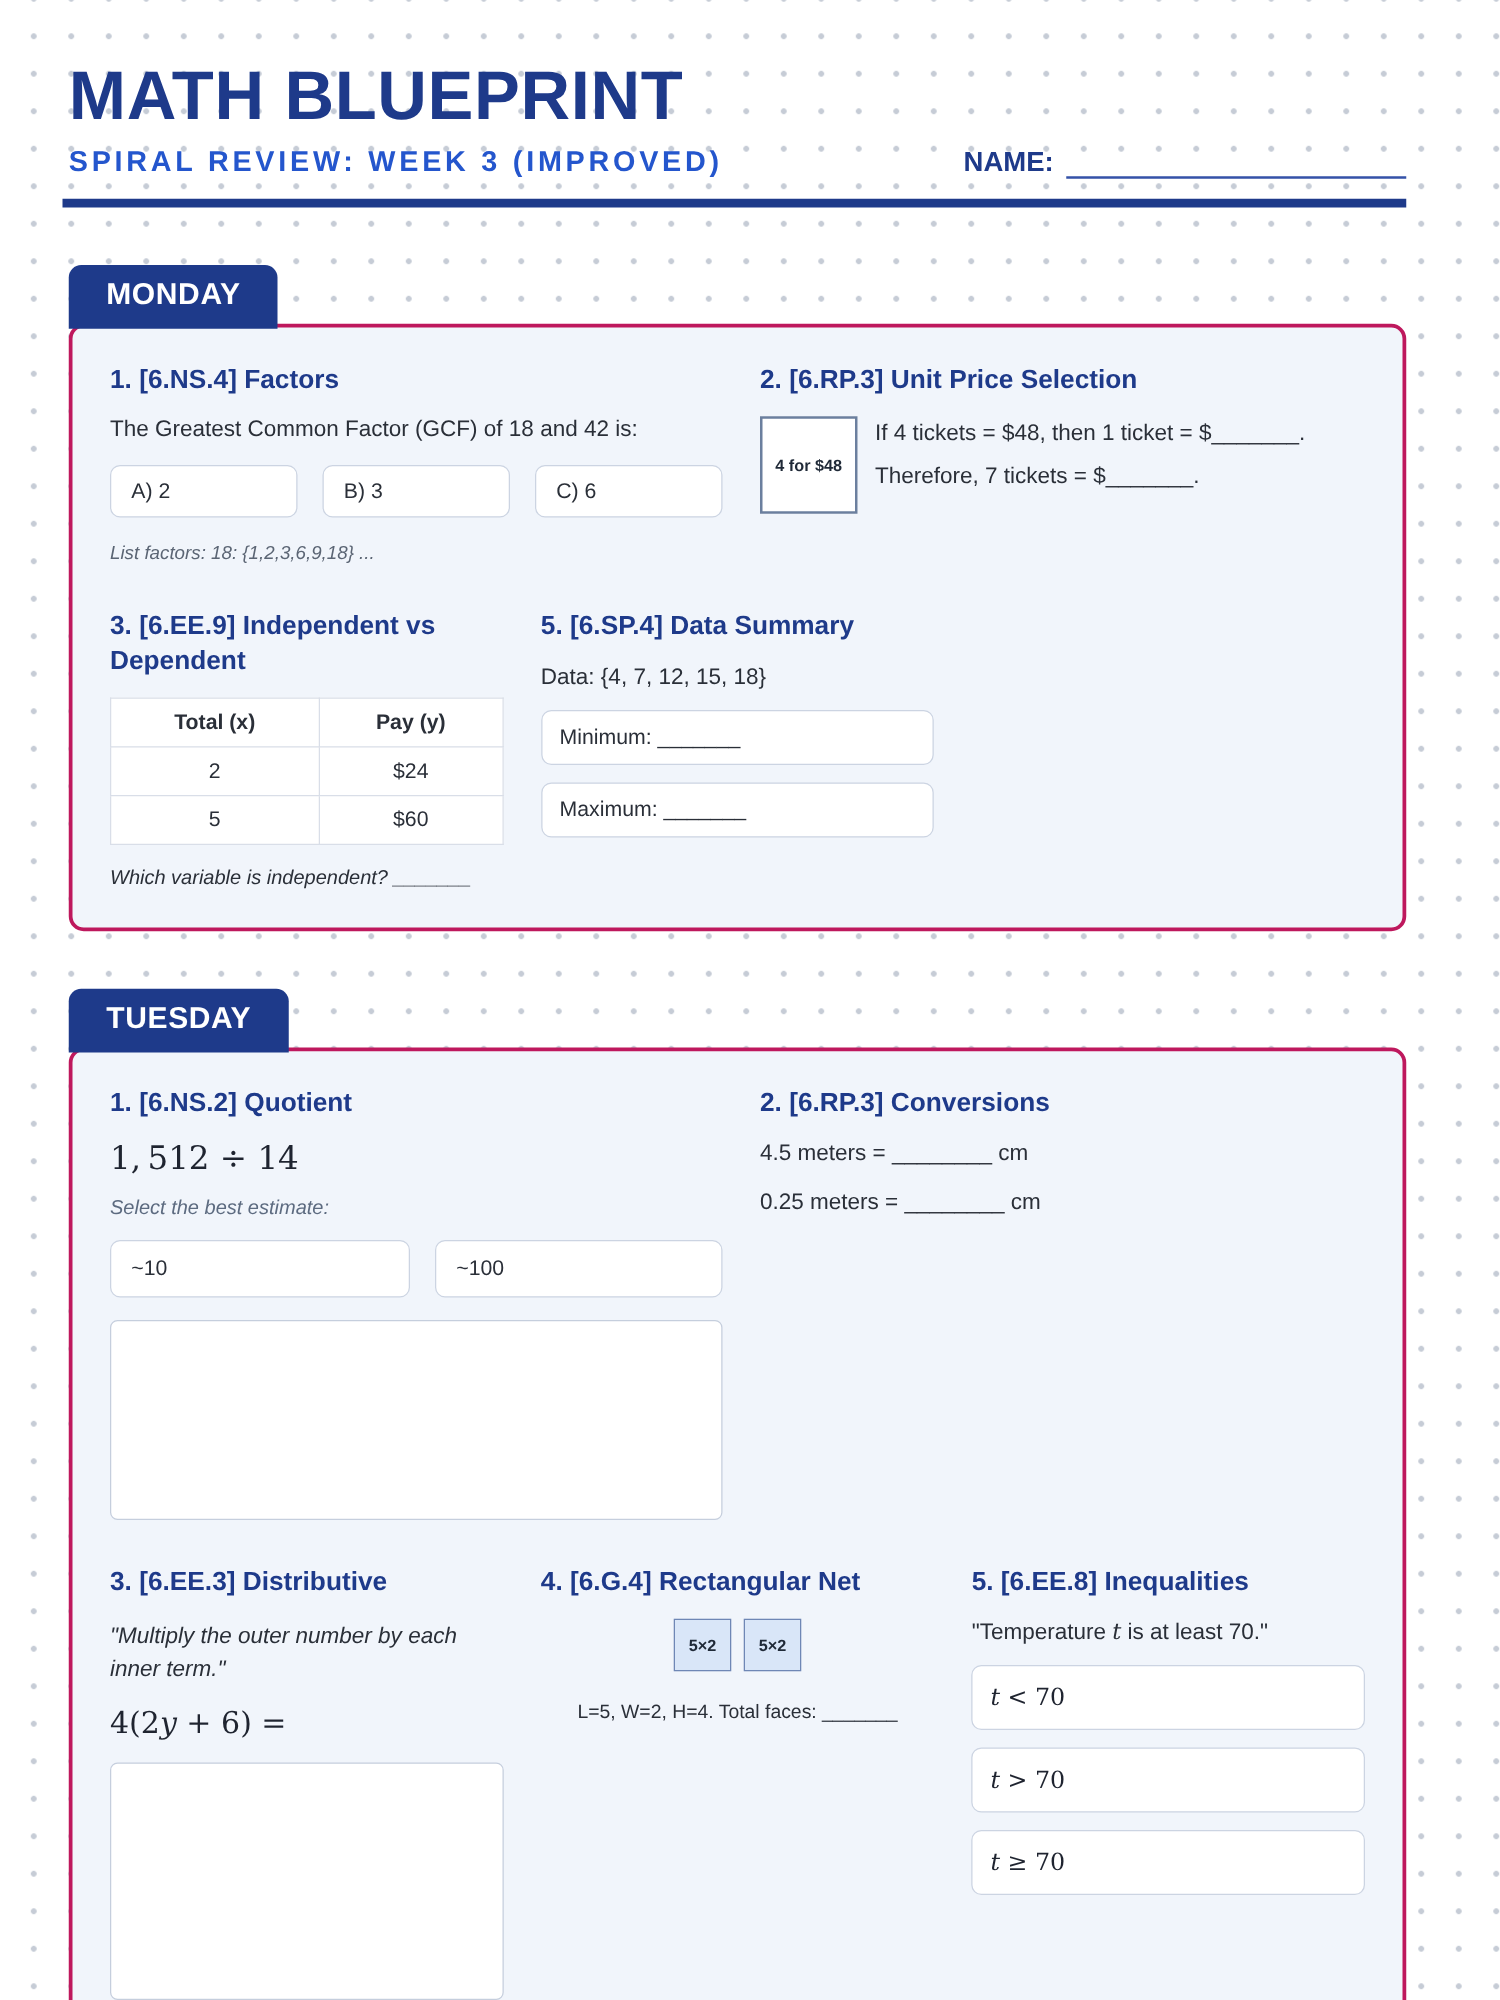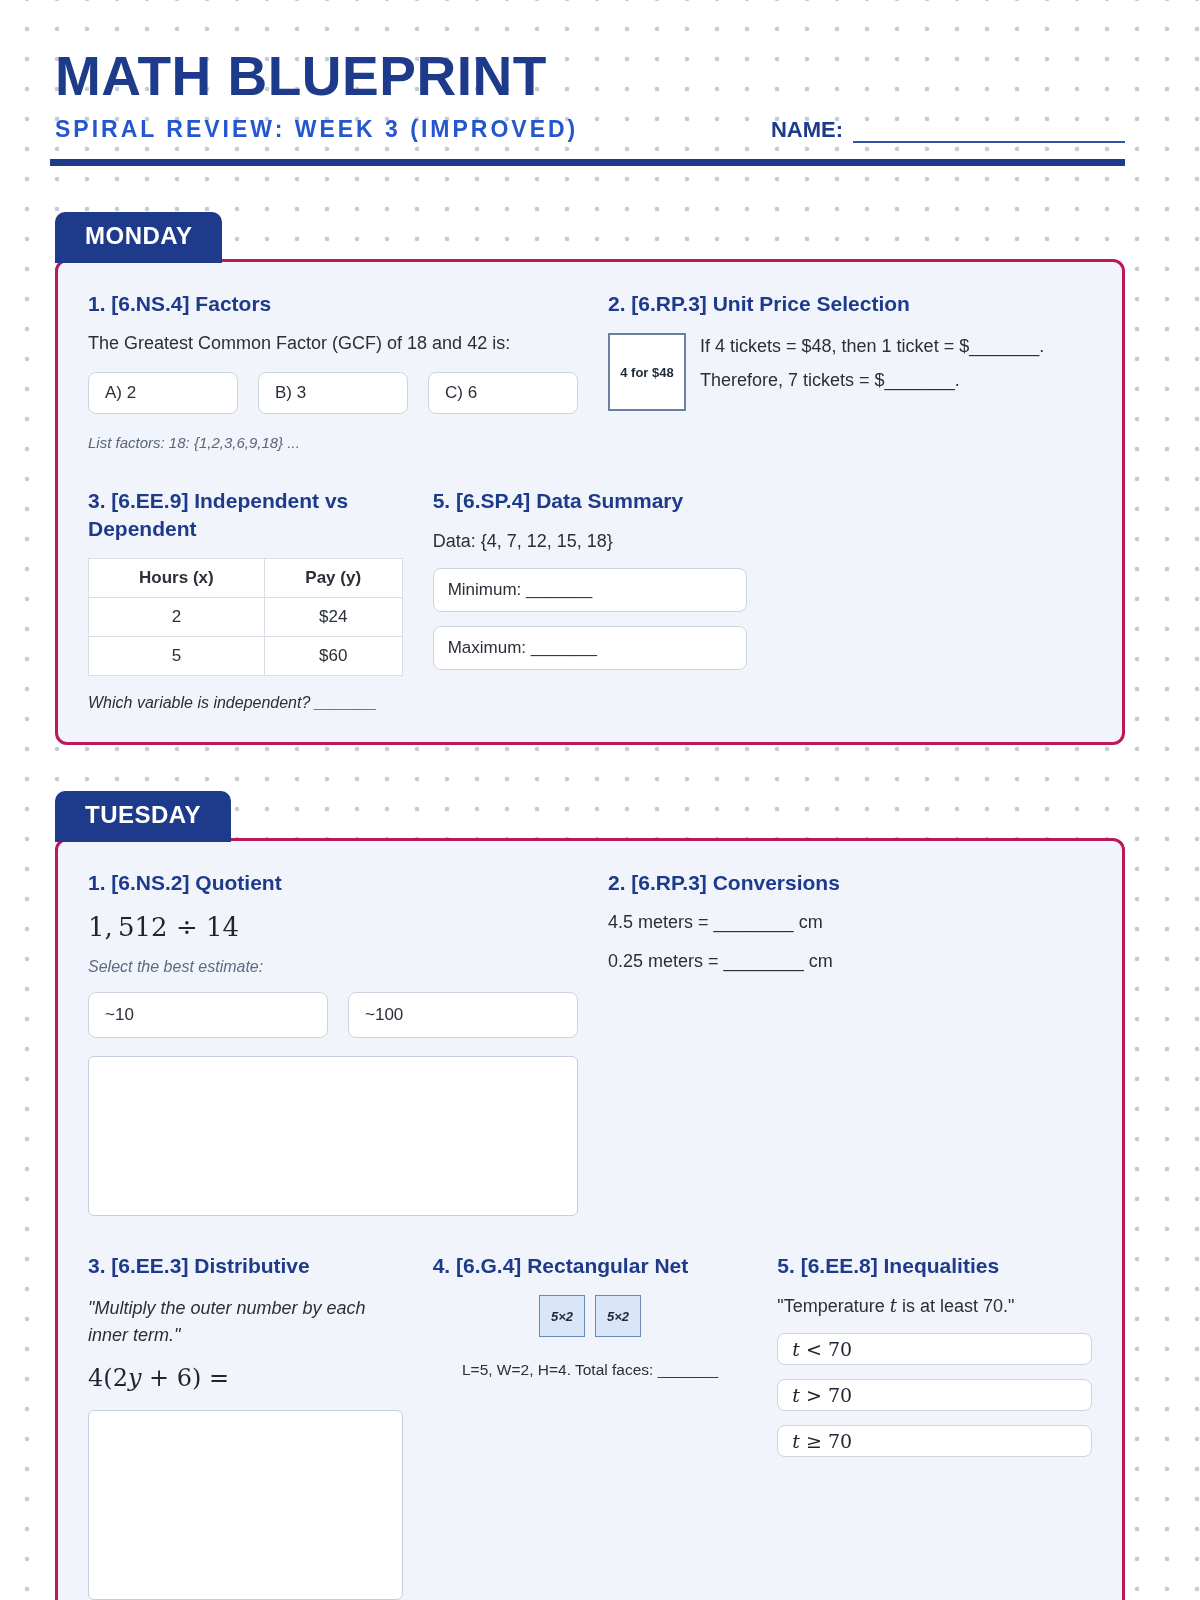--- a/index.html
+++ b/index.html
@@ -85,28 +85,28 @@
   }
   .conv-line { font-size: 18px; margin: 0 0 18px; }
 
   .quote { font-style: italic; font-size: 18px; line-height: 1.45; margin: 0 0 16px; }
   .math2 { font-family: "DejaVu Serif", serif; font-size: 24px; color: #1f2430; margin: 0 0 6px; }
   .var { font-family: "DejaVu Serif", serif; font-style: italic; }
 
   .net-row { display: flex; gap: 10px; justify-content: center; margin: 8px 0 24px; }
   .net-box {
     width: 46px; height: 42px; background: #d9e6f8; border: 1.5px solid #6f87b5;
-    display: flex; align-items: center; justify-content: center; font-size: 13px; font-weight: 700; color: #1f2937; font-style: italic;
+    display: flex; align-items: center; justify-content: center; font-size: 13px; font-weight: 700; color: #1f2937;
   }
   .q4t-prompt { font-size: 15.5px; text-align: center; margin: 0; }
 
   .ineq-prompt { font-size: 18px; margin: 0 0 16px; }
   .ineq-opt {
     background: #fff; border: 1.5px solid #ccd4e2; border-radius: 8px;
-    padding: 4px 14px; margin-bottom: 14px;
+    padding: 14px 14px; margin-bottom: 14px;
     font-family: "DejaVu Serif", serif; font-size: 19px; color: #1f2430;
   }
   .bottom-strip { position: absolute; left: 105px; right: 80px; top: 1588px; height: 14px; background: #1e3a8a; }
 </style>
 </head>
 <body>
 
 <header>
   <h1>MATH BLUEPRINT</h1>
   <div class="sub-row">
@@ -144,21 +144,21 @@
         </div>
       </div>
     </div>
 
     <div class="grid-3">
       <div>
         <h3 class="qhead">3. [6.EE.9] Independent vs Dependent</h3>
         <table class="data">
           <thead>
             <tr>
-              <th>Hours (x)</th>
+              <th>Total (x)</th>
               <th>Pay (y)</th>
             </tr>
           </thead>
           <tbody>
             <tr>
               <td>2</td>
               <td>$24</td>
             </tr>
             <tr>
               <td>5</td>

